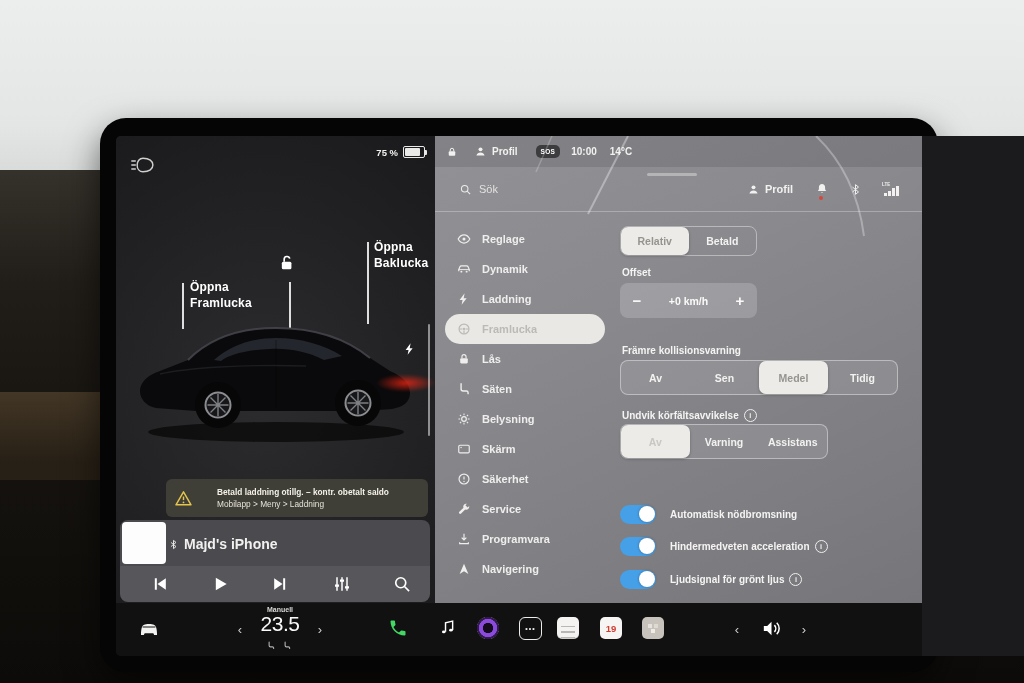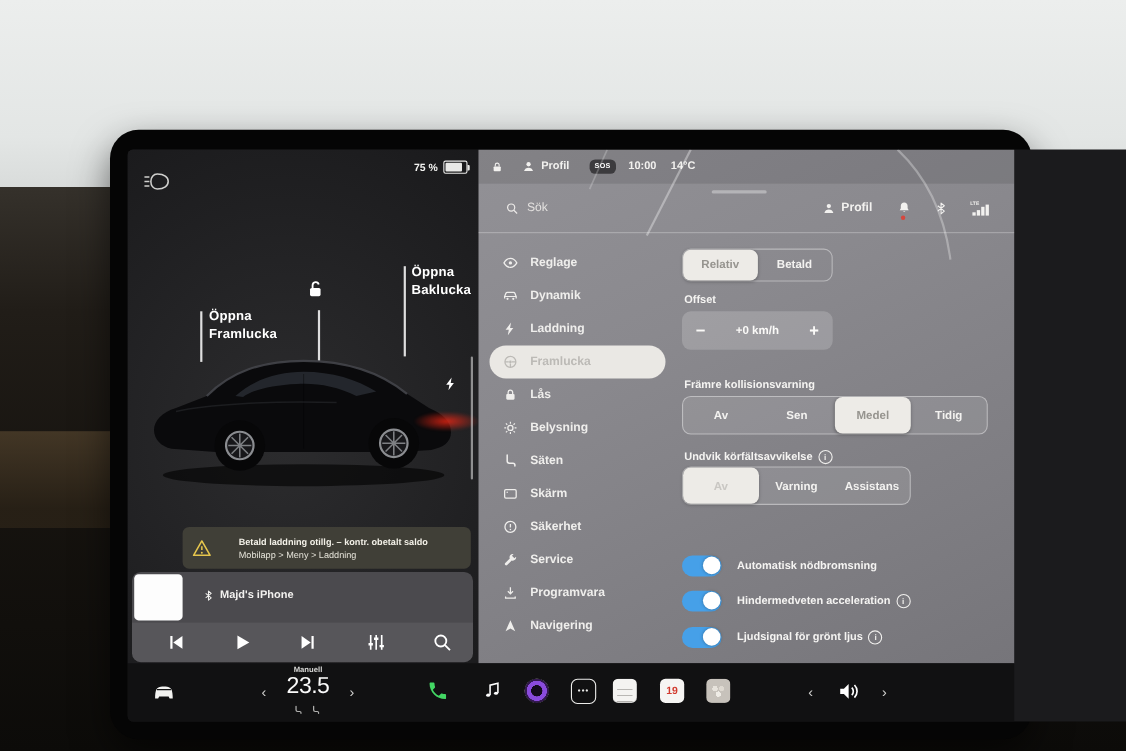--- a/index.html
+++ b/index.html
@@ -29,22 +29,22 @@
   .hud-label{position:absolute;color:#fff;font-size:12px;font-weight:700;line-height:1.3;letter-spacing:.2px;}
   .hud-line{position:absolute;width:1.5px;background:rgba(255,255,255,.85);}
   .toast{position:absolute;left:50px;top:343px;width:262px;height:38px;border-radius:6px;
          background:#403f37;display:flex;align-items:center;gap:24px;padding:0 8px;box-sizing:border-box;}
   .toast-text{font-size:8.3px;line-height:1.45;color:#f3f1e8;font-weight:700;}
   .toast-text .sub{font-weight:400;color:#e4e2d8;}
   .media{position:absolute;left:4px;top:384px;width:310px;height:82px;border-radius:8px;
          background:#4b4a4e;overflow:hidden;}
   .media-top{position:absolute;left:0;top:0;right:0;height:46px;display:flex;align-items:center;}
   .album{position:absolute;left:2px;top:2px;width:44px;height:42px;background:#fdfdfd;border-radius:4px;}
-  .media-dev{position:absolute;left:64px;top:16px;display:flex;align-items:center;gap:5px;
-             color:#f2f1ef;font-size:10px;font-weight:700;}
+  .media-dev{position:absolute;left:48px;top:16px;display:flex;align-items:center;gap:5px;
+             color:#f2f1ef;font-size:14px;font-weight:700;}
   .media-ctl{position:absolute;left:0;top:46px;right:0;height:36px;background:rgba(255,255,255,.07);
              display:flex;align-items:center;}
   .mbtn{position:absolute;width:20px;height:20px;top:8px;}
   .scrollbar{position:absolute;left:312px;top:188px;width:2px;height:112px;background:rgba(255,255,255,.5);border-radius:1px;}
   .redglow{position:absolute;left:260px;top:238px;width:60px;height:18px;
            background:radial-gradient(closest-side,rgba(255,40,20,.75),rgba(255,40,20,0));filter:blur(1px);}
   .bolt-white{position:absolute;left:287px;top:206px;width:14px;height:14px;}
   
   .right-panel{position:absolute;left:319px;top:0;width:487px;height:467px;
                background:linear-gradient(155deg,#929196 0%,#8a898e 35%,#7e7d82 75%,#76757a 100%);}
@@ -296,30 +296,30 @@
         </div>
         <div class="nav-item">
           <svg class="nico" viewBox="0 0 24 24">
               <rect x="5.5" y="10.5" width="13" height="9" rx="1.8" fill="currentColor"></rect>
               <path d="M8.5 10.5V8a3.5 3.5 0 017 0v2.5" fill="none" stroke="currentColor" stroke-width="2"></path>
             </svg>
           <span>Lås</span>
         </div>
         <div class="nav-item">
           <svg class="nico" viewBox="0 0 24 24">
+              <path d="M7 3v9c0 2 1.3 3.5 3.5 3.5H16c1.7 0 3 1.3 3 3V20" fill="none" stroke="currentColor" stroke-width="2.4" stroke-linecap="round"></path>
+            </svg>
+          <span>Säten</span>
+        </div>
+        <div class="nav-item">
+          <svg class="nico" viewBox="0 0 24 24">
               <circle cx="12" cy="12" r="4" fill="none" stroke="currentColor" stroke-width="2"></circle>
               <path d="M12 2.5v3M12 18.5v3M2.5 12h3M18.5 12h3M5 5l2.1 2.1M16.9 16.9L19 19M19 5l-2.1 2.1M7.1 16.9L5 19" stroke="currentColor" stroke-width="1.8"></path>
             </svg>
           <span>Belysning</span>
-        </div>
-        <div class="nav-item">
-          <svg class="nico" viewBox="0 0 24 24">
-              <path d="M7 3v9c0 2 1.3 3.5 3.5 3.5H16c1.7 0 3 1.3 3 3V20" fill="none" stroke="currentColor" stroke-width="2.4" stroke-linecap="round"></path>
-            </svg>
-          <span>Säten</span>
         </div>
         <div class="nav-item">
           <svg class="nico" viewBox="0 0 24 24">
               <rect x="3" y="5.5" width="18" height="13" rx="2" fill="none" stroke="currentColor" stroke-width="2"></rect>
               <circle cx="7" cy="9.5" r="1.2" fill="currentColor"></circle>
             </svg>
           <span>Skärm</span>
         </div>
         <div class="nav-item">
           <svg class="nico" viewBox="0 0 24 24">

